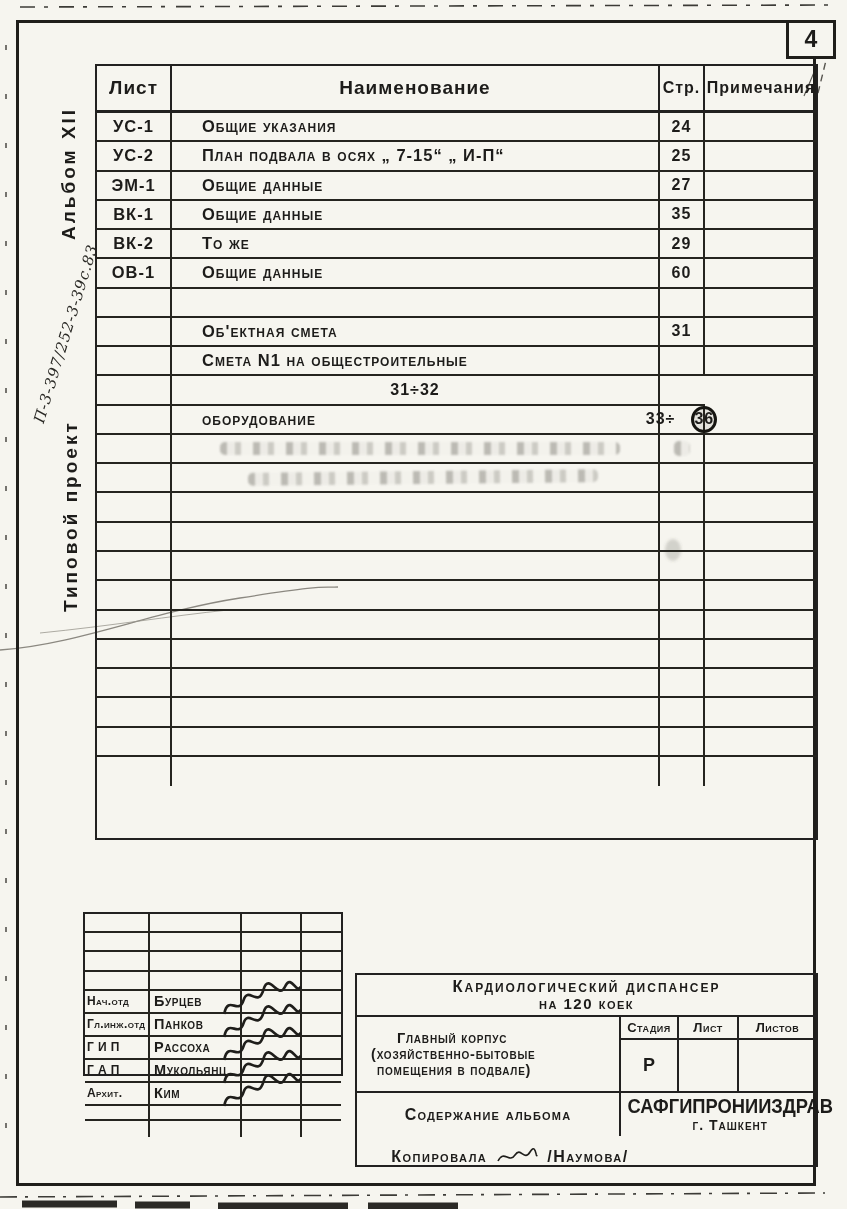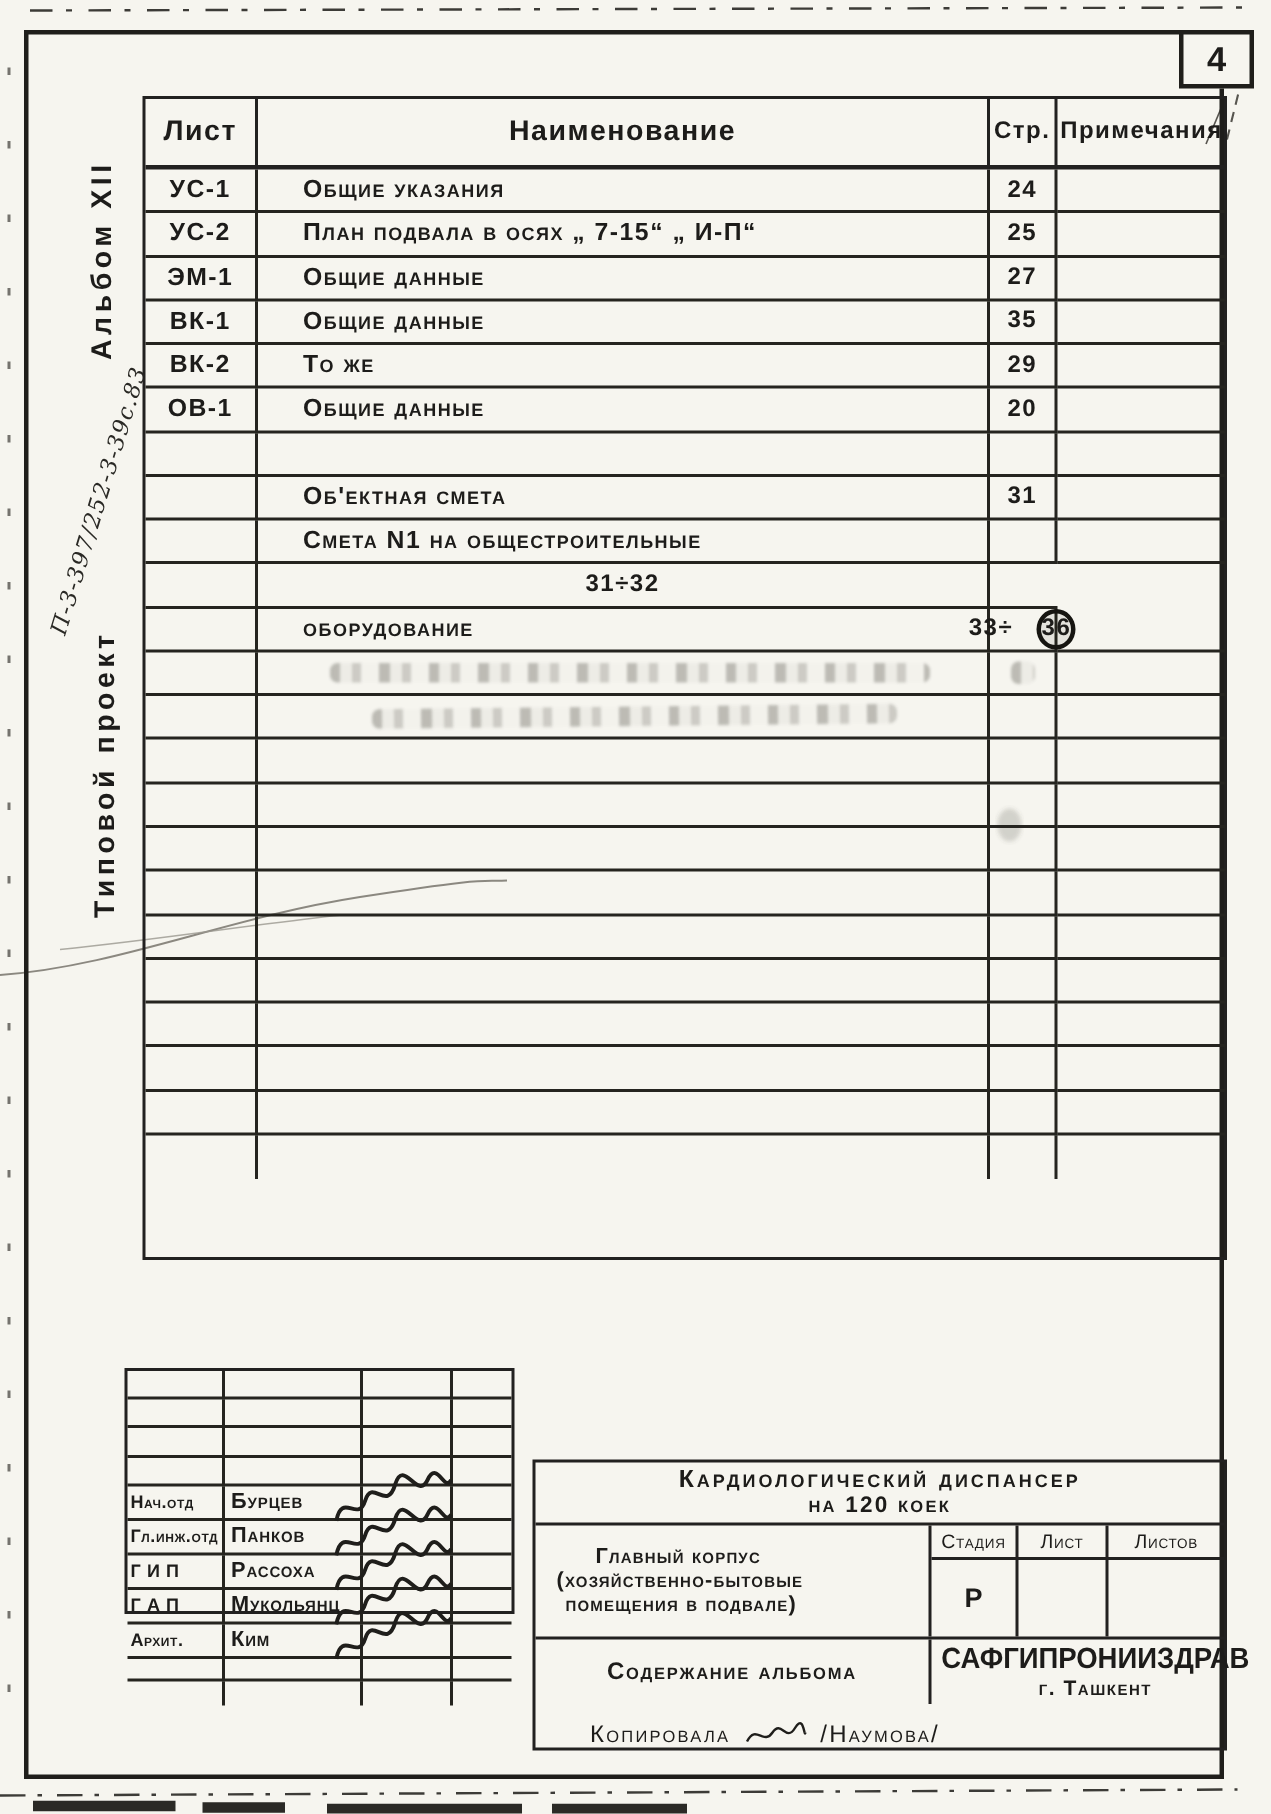--- a/index.html
+++ b/index.html
@@ -66,35 +66,35 @@
   .tb-row1{height:40px;border-bottom:2.5px solid #222120;display:flex;flex-direction:column;
     align-items:center;justify-content:center;line-height:1.05}
   .tb-title1{font-size:16.5px;font-weight:700;letter-spacing:2px;font-variant:small-caps}
   .tb-title2{font-size:15px;font-weight:700;letter-spacing:1.5px;font-variant:small-caps}
   .tb-row2{height:74px;border-bottom:2.5px solid #222120;display:grid;grid-template-columns:264px auto}
   .tb-object{border-right:2.5px solid #222120;display:flex;flex-direction:column;justify-content:center;
     padding-left:14px;line-height:1.12;font-size:14.5px;font-weight:700;letter-spacing:.8px;font-variant:small-caps}
   .tb-sll{display:grid;grid-template-rows:23px auto}
   .tb-sll-head{display:grid;grid-template-columns:58px 60px auto;border-bottom:2px solid #222120}
   .tb-sll-head .cell{display:flex;align-items:center;justify-content:center;border-right:2px solid #222120;
-    font-size:13px;font-weight:400;letter-spacing:.5px;font-variant:small-caps}
+    font-size:13px;font-weight:700;letter-spacing:.5px;font-variant:small-caps}
   .tb-sll-vals{display:grid;grid-template-columns:58px 60px auto}
   .tb-sll-vals .cell{display:flex;align-items:center;justify-content:center;border-right:2px solid #222120;
     font-size:18px;font-weight:700}
   .tb-sll-head .cell:last-child,.tb-sll-vals .cell:last-child{border-right:none}
   .tb-row3{height:43px;display:grid;grid-template-columns:264px auto}
   .tb-sheetname{border-right:2.5px solid #222120;display:flex;align-items:center;justify-content:center;
     font-size:16px;font-weight:700;letter-spacing:1.2px;font-variant:small-caps}
   .tb-org{display:flex;flex-direction:column;align-items:center;justify-content:center;line-height:1}
   .tb-org-name{font-size:19.5px;font-weight:700;letter-spacing:0;transform:scaleX(.94)}
   .tb-org-city{font-size:14px;font-weight:700;letter-spacing:1px;font-variant:small-caps;margin-top:2px}
 
   
   .copied{left:295px;top:1142px;width:430px;height:30px;display:flex;align-items:center;justify-content:center;gap:9px}
-  .copied .lbl{font-size:16px;font-weight:400;letter-spacing:1.5px;font-variant:small-caps}
+  .copied .lbl{font-size:16px;font-weight:700;letter-spacing:1.5px;font-variant:small-caps}
   .copied svg{overflow:visible}
 
   svg.artifacts{position:absolute;left:0;top:0;pointer-events:none}
 </style>
 </head>
 <body>
 
 <svg class="artifacts" width="847" height="1209">
   <defs>
       <filter id="blr">
@@ -156,21 +156,21 @@
       </div>
       <div class="trow">
         <div class="cell c-sheet">ВК-2</div>
         <div class="cell c-name">То же</div>
         <div class="cell c-page">29</div>
         <div class="cell c-notes"></div>
       </div>
       <div class="trow">
         <div class="cell c-sheet">ОВ-1</div>
         <div class="cell c-name">Общие данные</div>
-        <div class="cell c-page">20</div>
+        <div class="cell c-page">60</div>
         <div class="cell c-notes"></div>
       </div>
       <div class="trow">
         <div class="cell c-sheet"></div>
         <div class="cell c-name"></div>
         <div class="cell c-page"></div>
         <div class="cell c-notes"></div>
       </div>
       <div class="trow">
         <div class="cell c-sheet"></div>

